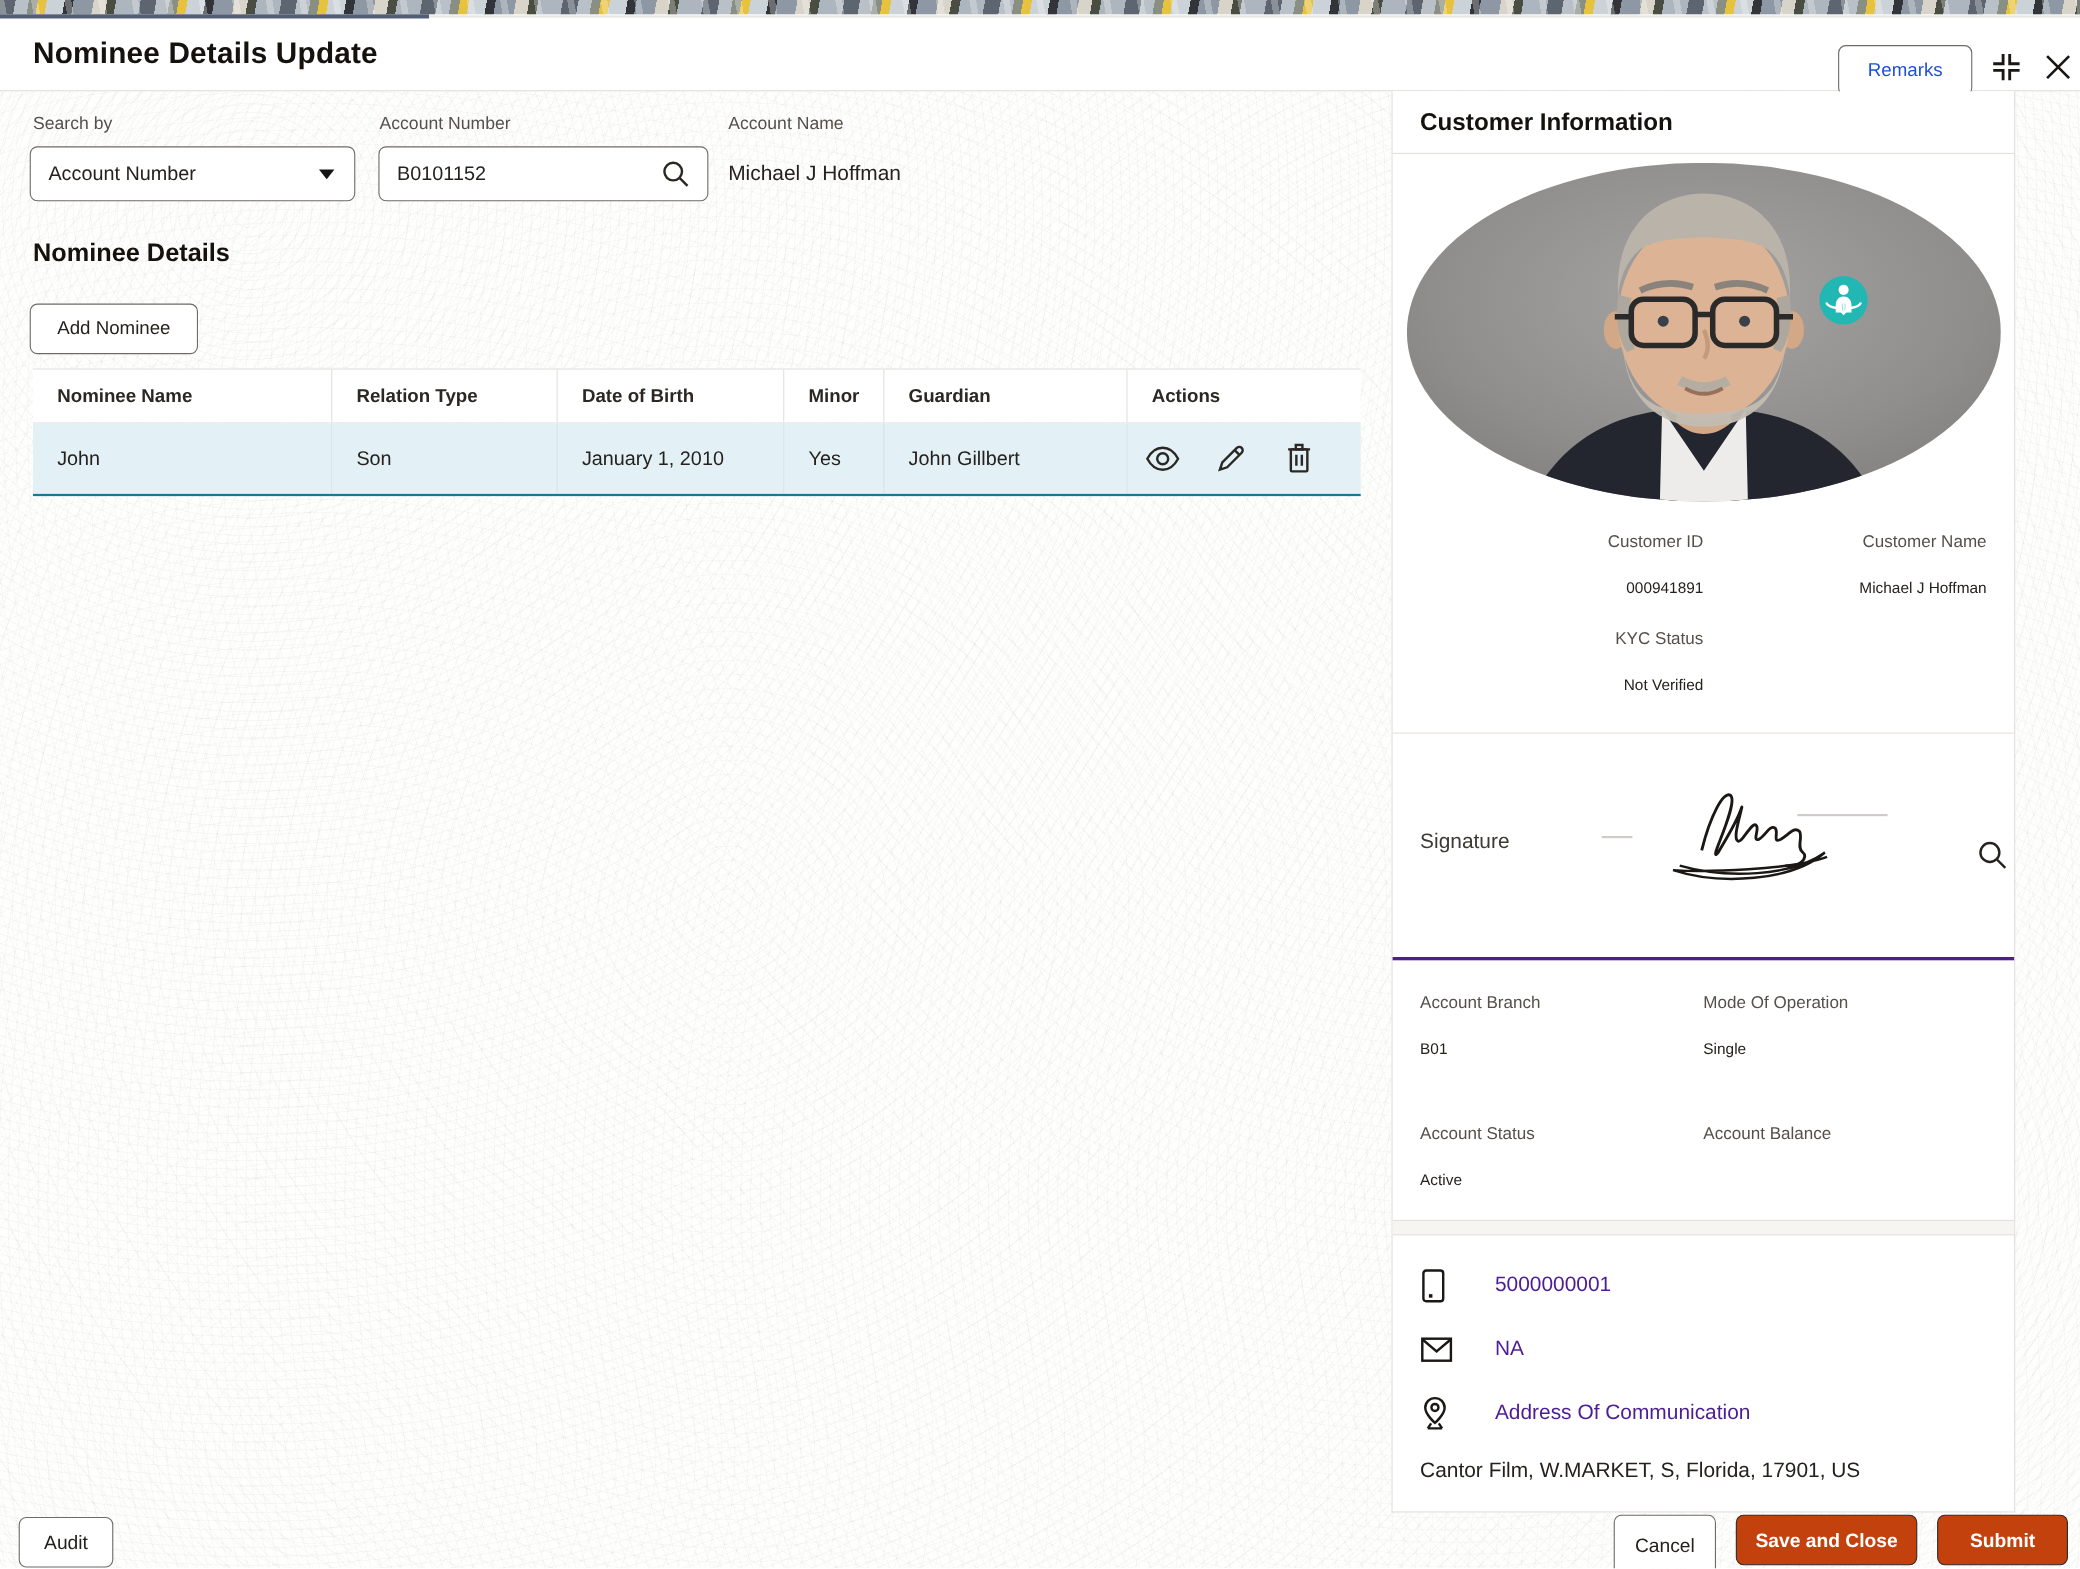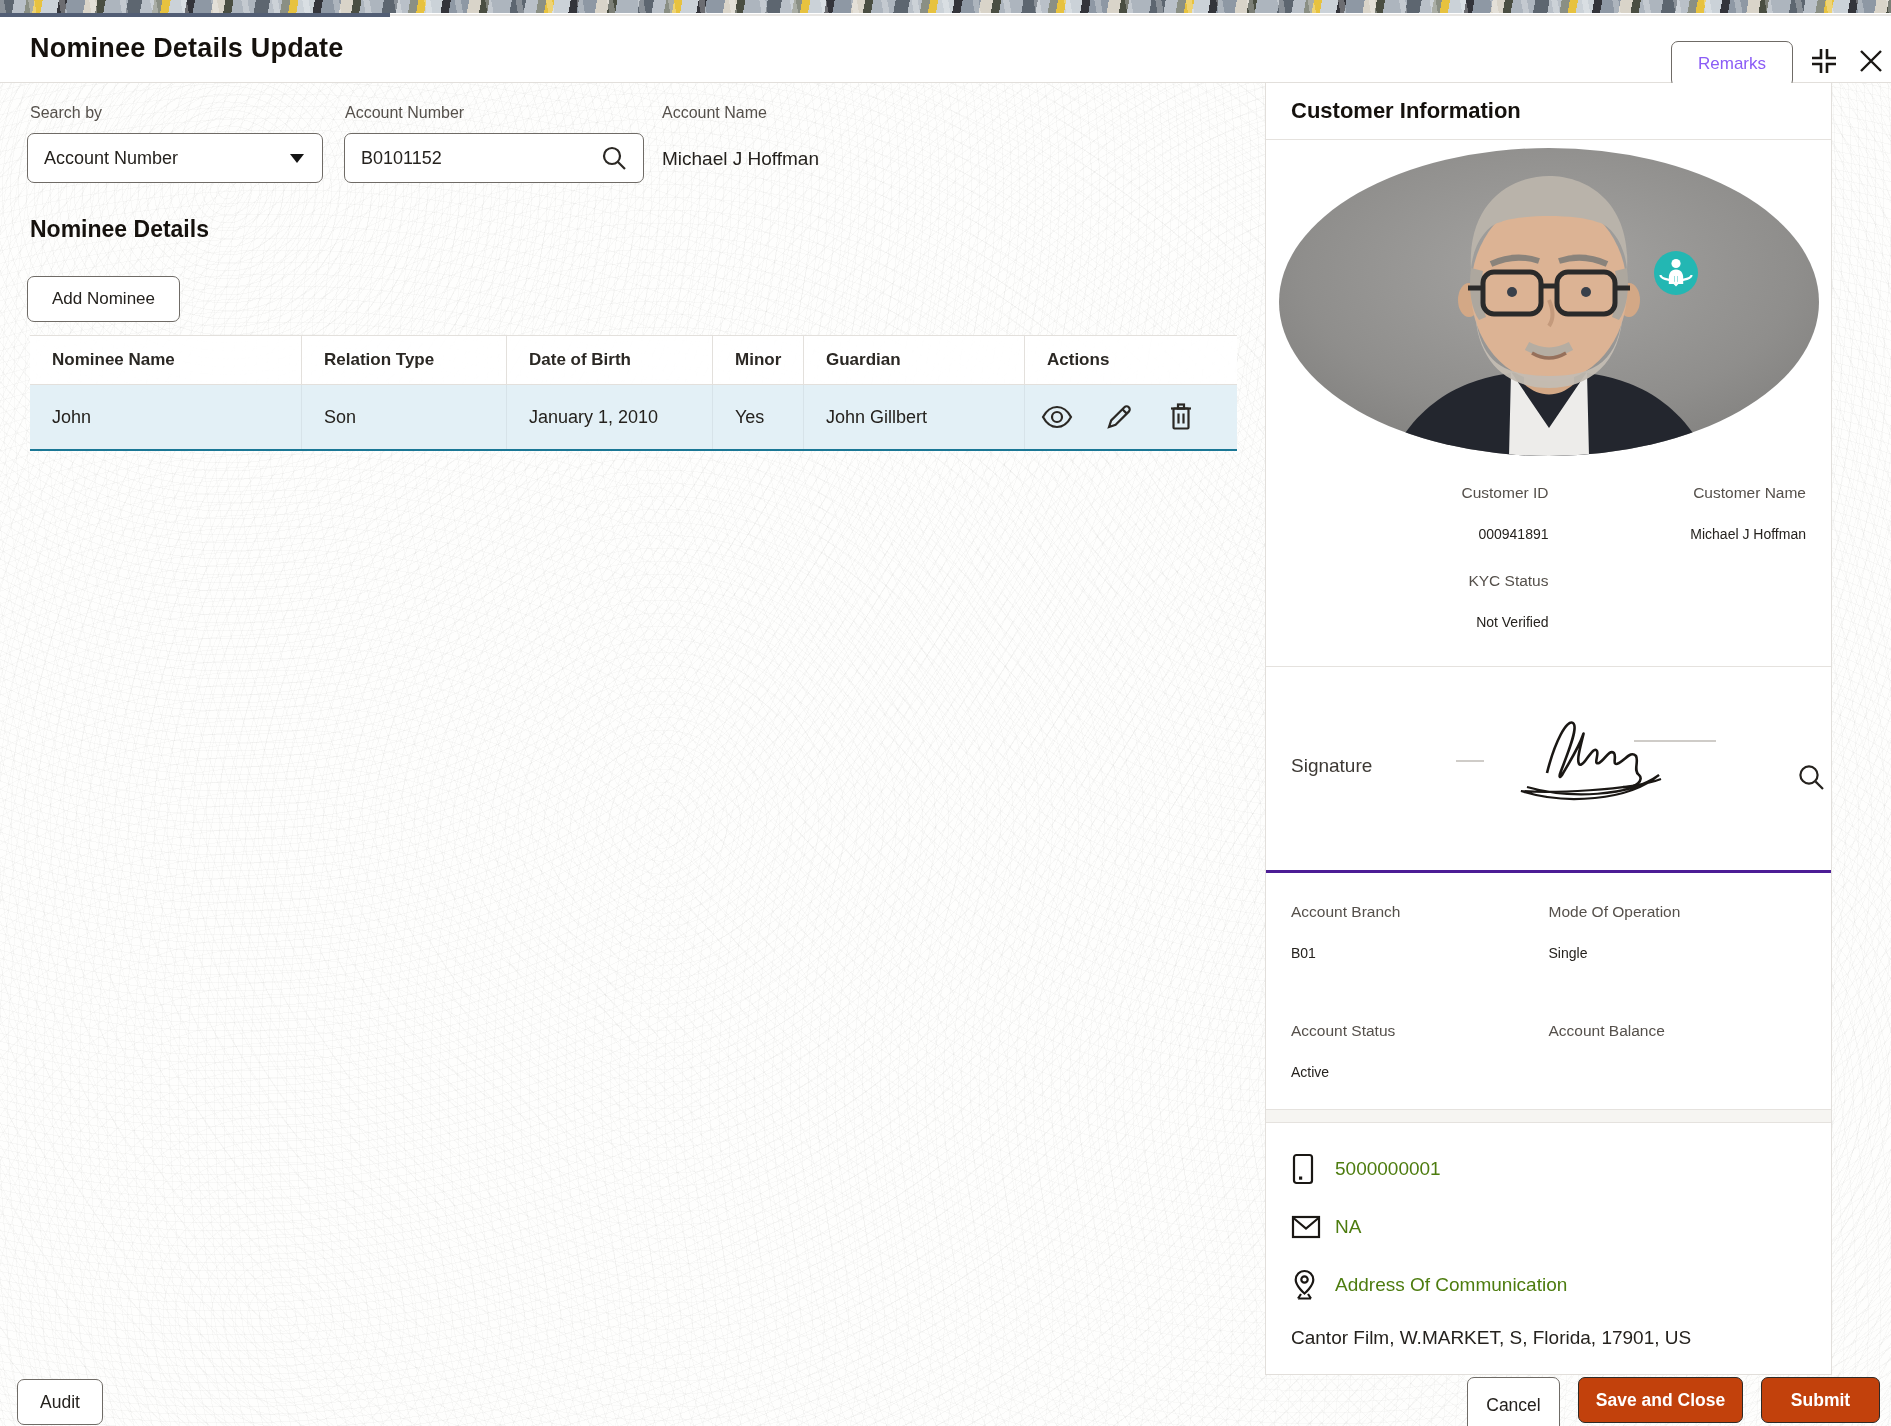--- a/index.html
+++ b/index.html
@@ -17,21 +17,21 @@
         #D9D4C9 84px 96px, #4A4E42 96px 104px, #ADB5BE 104px 126px);
   }
   .strip-indicator{ position:absolute; top:13px; left:0; width:390px; height:4px; background:#525E75; }
   .strip-track{ position:absolute; top:14px; left:390px; width:1501px; height:2px; background:#E9E7E4; }
 
   
   .header{ position:absolute; top:17px; left:0; width:1891px; height:66px; background:#fff;
            border-bottom:1px solid #E2DFDB; }
   .page-title{ position:absolute; left:30px; top:16px; font-size:27px; font-weight:bold; color:#15110D; letter-spacing:0.2px; }
   .remarks-btn{ position:absolute; left:1671px; top:24px; width:122px; height:46px; background:#fff;
-           border:1px solid #6F6B66; border-radius:7px; font-size:17px; color:#8b5cf6;
+           border:1px solid #6F6B66; border-radius:7px; font-size:17px; color:#1d4ed8;
            display:flex; align-items:center; justify-content:center; cursor:pointer; }
   .hdr-icon{ position:absolute; top:29px; width:30px; height:30px; color:#1A1714; cursor:pointer;
            display:flex; align-items:center; justify-content:center; }
   .collapse-pos{ left:1809px; } .close-pos{ left:1856px; }
 
   
   .watermark{ position:absolute; left:0; top:83px; width:1891px; height:1343px; background-color:#FEFEFD;
     background-image:
       repeating-radial-gradient(circle at 12% 8%,  rgba(90,90,85,0.040) 0 1px, transparent 1px 8px),
       repeating-radial-gradient(circle at 70% 22%, rgba(90,90,85,0.030) 0 1px, transparent 1px 11px),
@@ -98,21 +98,21 @@
   .dash-b{ left:368px; top:73px; width:82px; }
   .sig-zoom{ position:absolute; left:530px; top:95px; width:30px; height:30px; color:#25221E; cursor:pointer; }
 
   .sec-account{ padding:30px 25px 0 25px; display:grid; grid-template-columns:1fr 1fr; row-gap:32px;
       height:236px; }
   .panel-gap{ height:14px; background:#F6F5F2; border-top:1px solid #E5E2DE; border-bottom:1px solid #E5E2DE; }
 
   .sec-contact{ padding:30px 25px 0 25px; }
   .contact-row{ display:flex; align-items:center; gap:14px; margin-bottom:26px; }
   .contact-icon{ width:30px; height:32px; color:#1A1714; flex:0 0 auto; display:flex; align-items:center; }
-  .contact-text{ font-size:19px; color:#4d7c0f; }
+  .contact-text{ font-size:19px; color:#4c1d95;margin-left:24px; }
   .address-value{ font-size:19px; color:#25221E; margin-top:2px; }
 
   
   .btn{ display:flex; align-items:center; justify-content:center; border-radius:7px; font-size:17.5px;
       cursor:pointer; }
   .btn-outline{ background:#fff; border:1px solid #6F6B66; color:#25221E; }
   .btn-dark{ background:#c2410c; color:#fff; font-weight:bold; border:1px solid #2E2A26; }
   .audit-btn{ position:absolute; left:17px; top:1379px; width:86px; height:46px; }
   .cancel-btn{ position:absolute; left:1467px; top:1377px; width:93px; height:56px; }
   .saveclose-btn{ position:absolute; left:1578px; top:1377px; width:165px; height:46px; }

